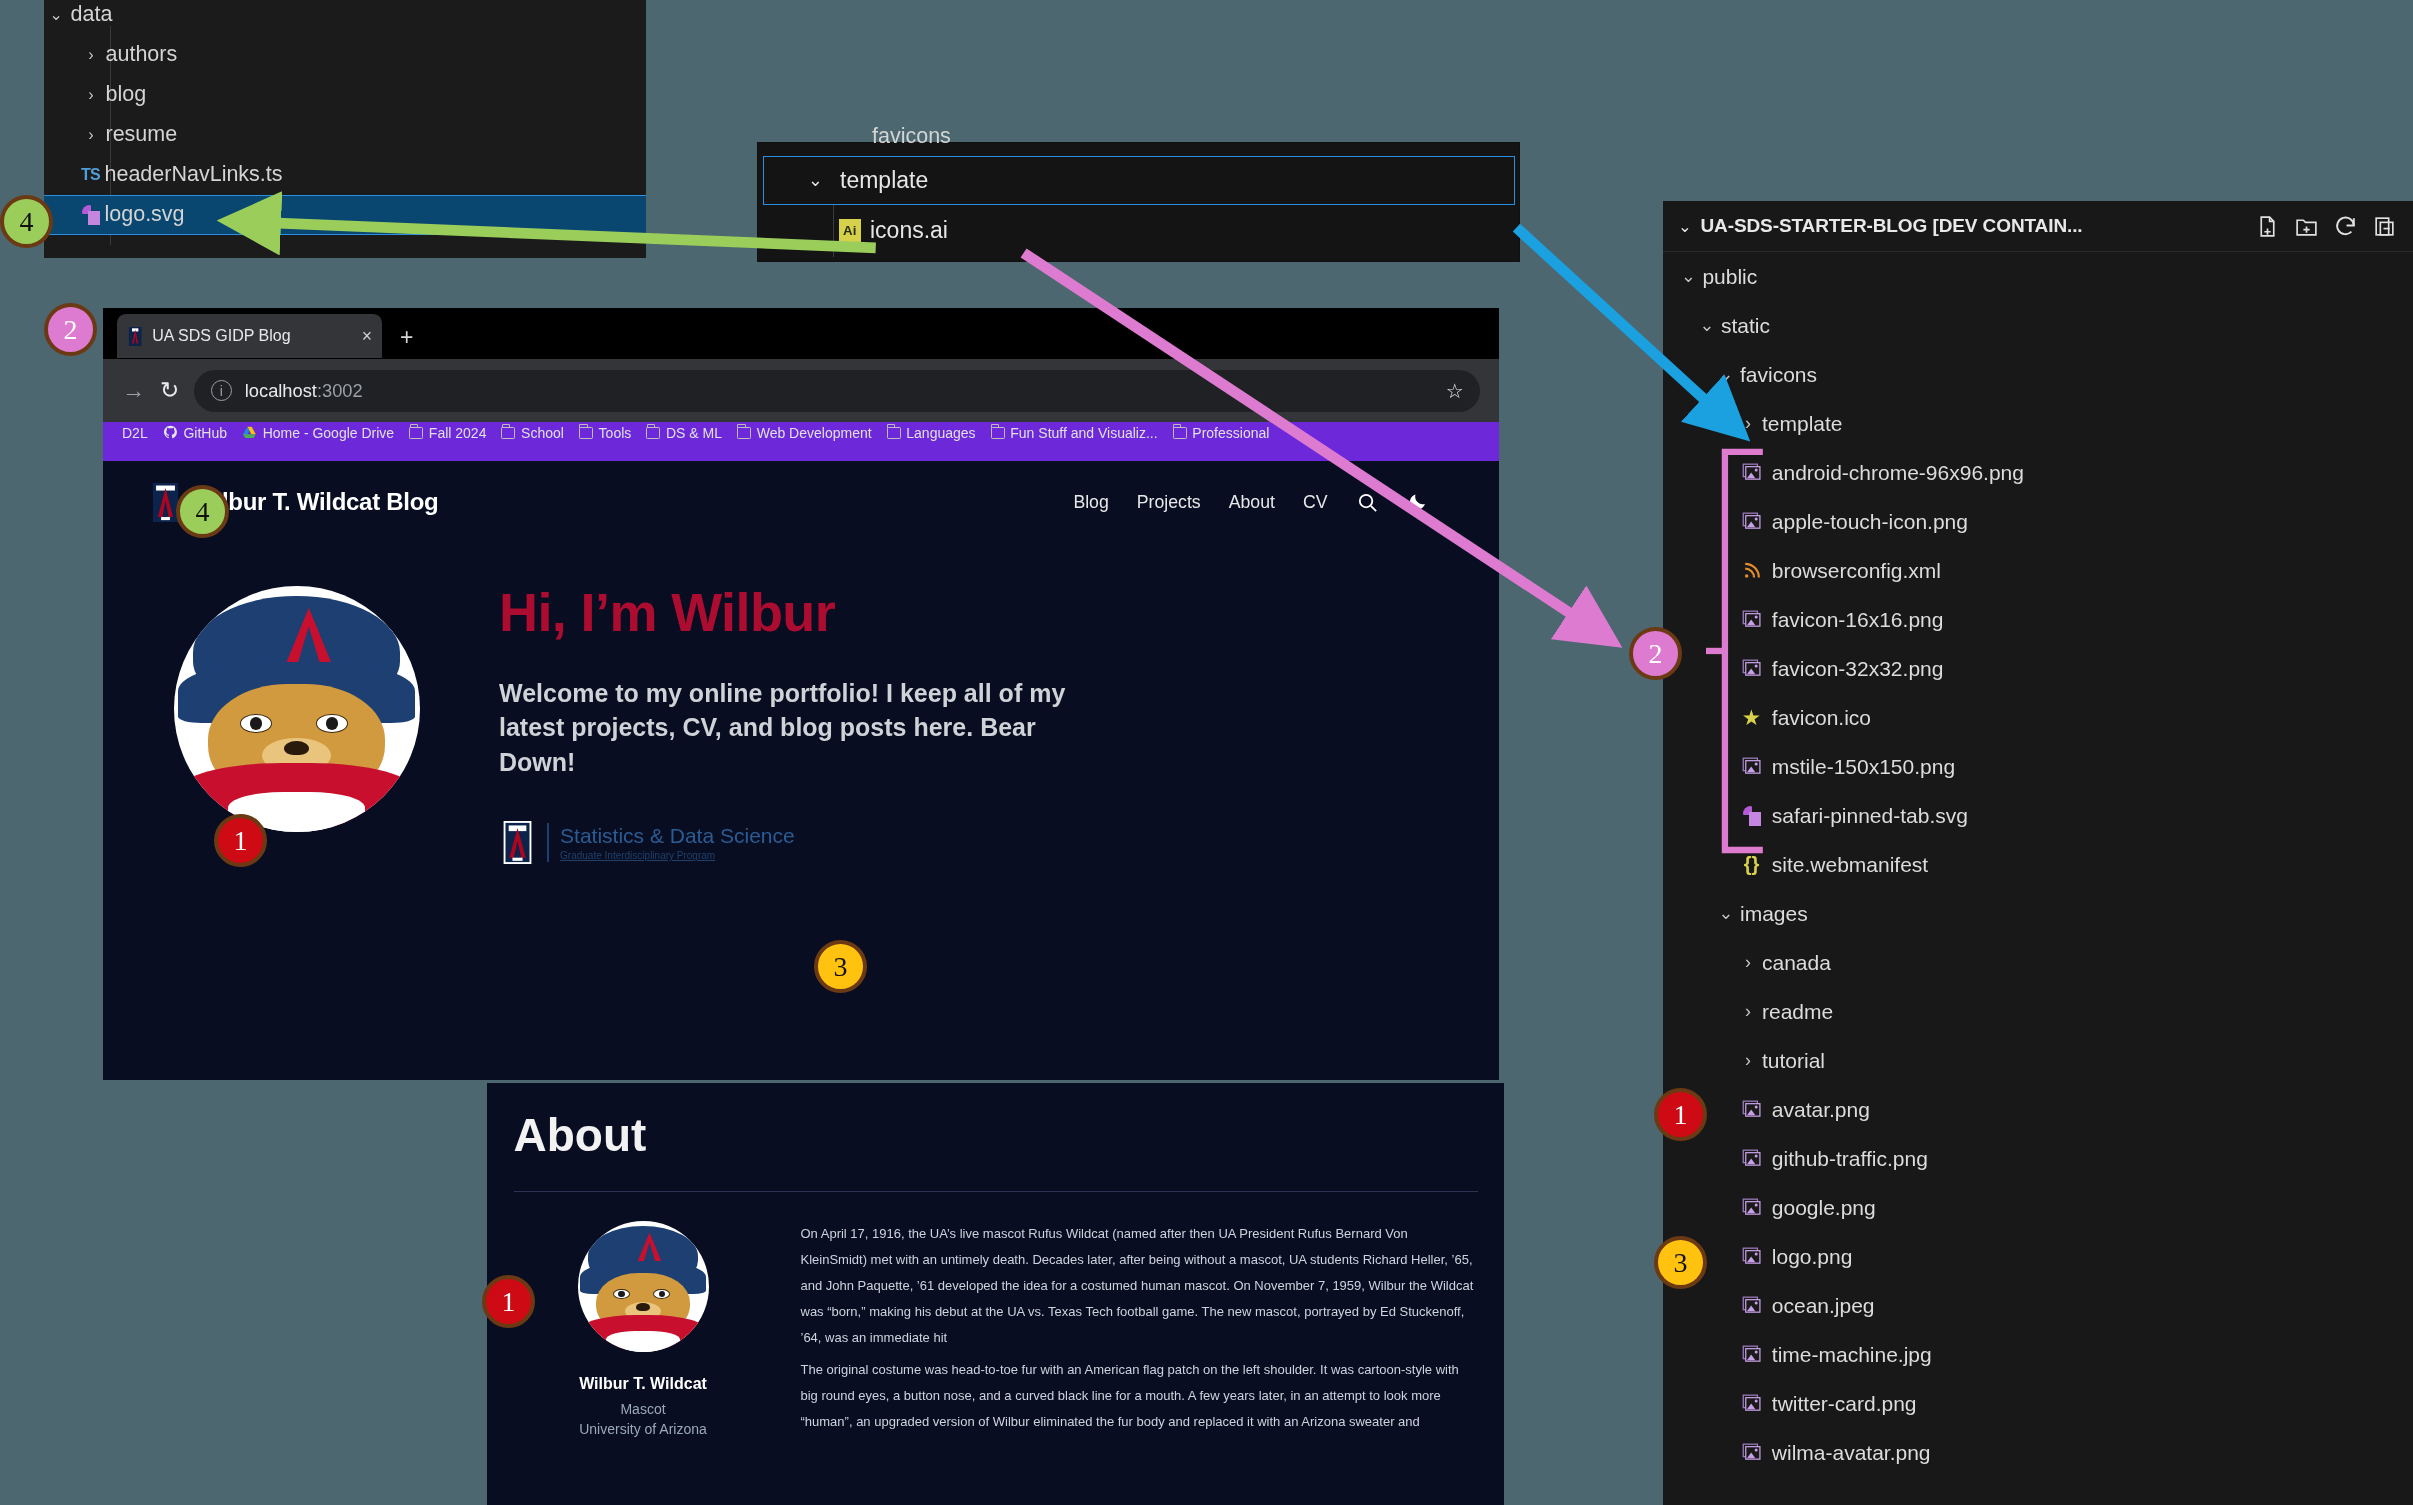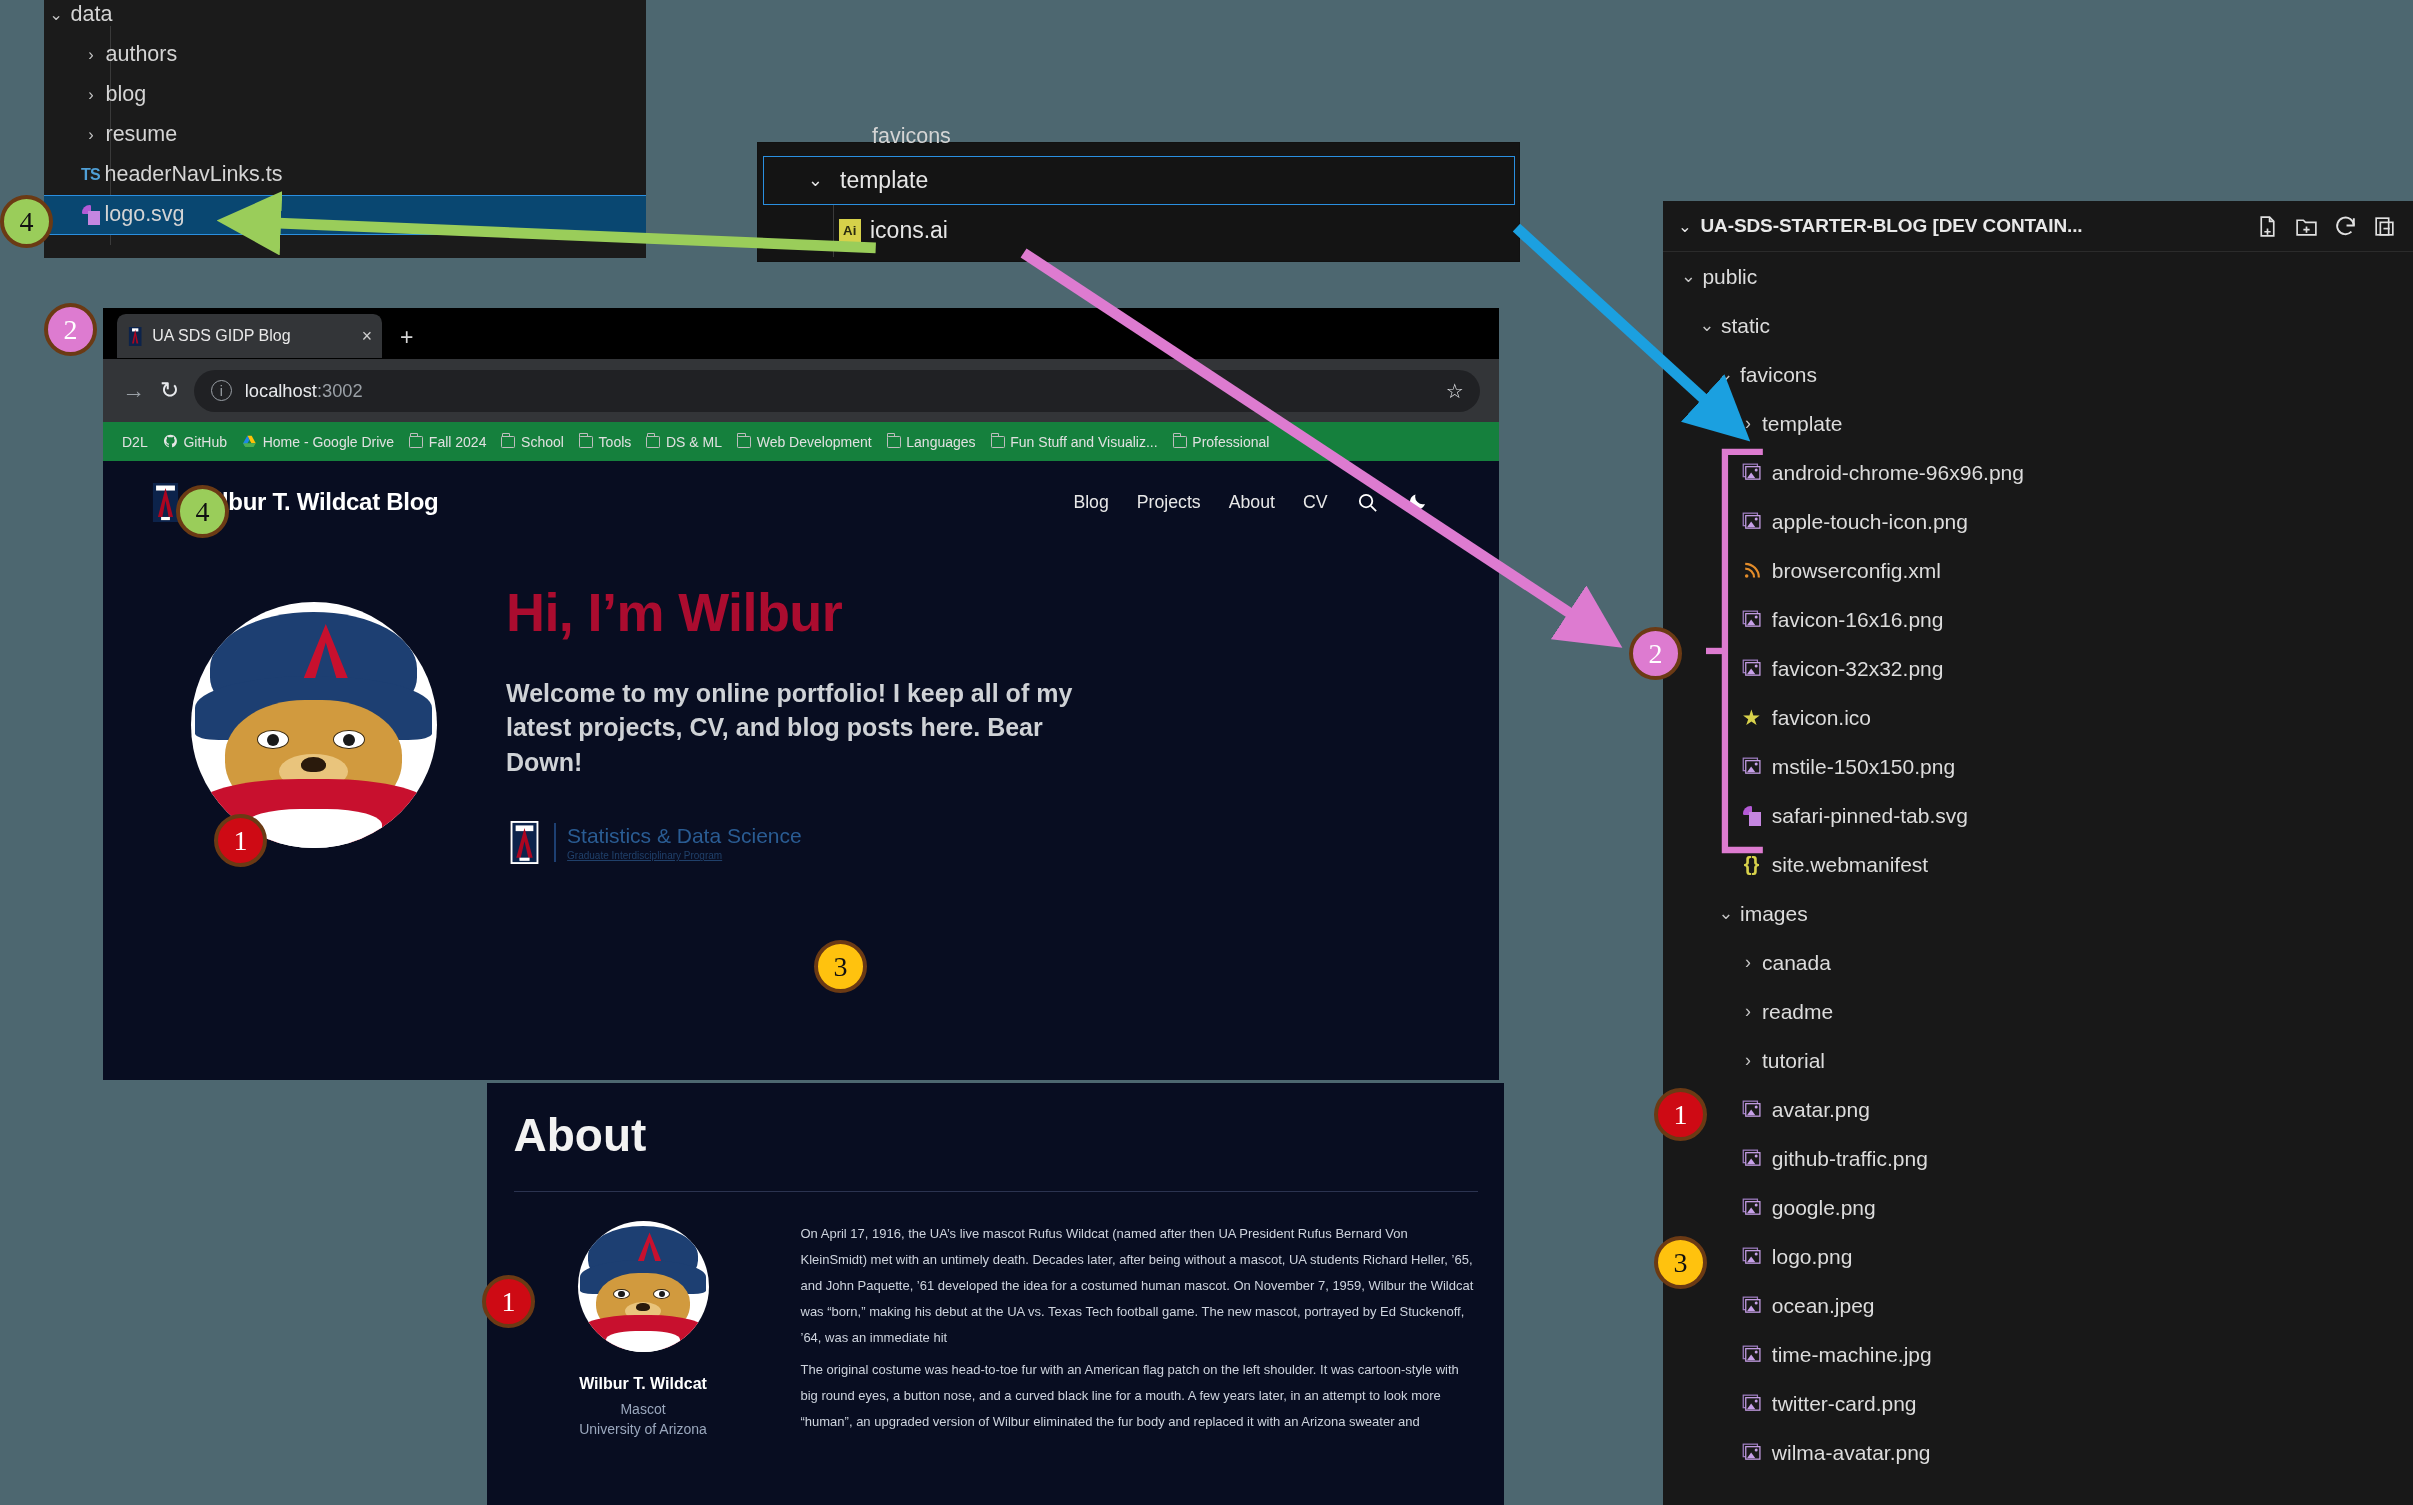--- a/index.html
+++ b/index.html
@@ -120,38 +120,38 @@
   #nav-reload { color:#e8eaed; font-size:23px; }
   #omnibox {
     flex:1; height:42px; background:#202124; border-radius:21px;
     display:flex; align-items:center; padding:0 16.4px; gap:12.6px;
   }
   #omni-info { width:21.5px;height:21.5px;border:1.3px solid #9aa0a6; border-radius:50%;
                color:#9aa0a6; font-size:14px; display:flex;align-items:center;justify-content:center;}
   #omni-url { font-size:18.3px; color:#e8eaed; }
   #omni-url .port { color:#9aa0a6; }
   #omni-star { color:#e8eaed; font-size:20px; margin-left:auto; }
-  #bookmarks { height:39px; background:#15803d; display:flex; align-items:center;
+  #bookmarks { height:39px; background:#6d28d9; display:flex; align-items:flex-start;
                gap:5px; padding:0 14px; overflow:hidden;}
   .bm { display:flex; align-items:center; gap:5.7px; color:#e0e0e0;
         font-size:14px; padding:2.5px 5px; white-space:nowrap;}
   .bm .fold { width:14px; height:12px; border:1.3px solid #bdbdbd; border-radius:1.3px;
               position:relative; flex:none;}
   .bm .fold:before{content:"";position:absolute;left:-0.6px;top:-3.8px;width:6.3px;height:3.2px;
               border:1.3px solid #bdbdbd;border-bottom:none;border-radius:1.3px 1.3px 0 0;}
 
   
   #page { background:#080d21; height:619px; position:relative; overflow:hidden; }
   #blogheader { height:82px; display:flex; align-items:center; padding:0 46px; }
   #brand { display:flex; align-items:center; gap:11.4px; }
   #brandtitle { color:#fff; font-size:24px; font-weight:bold; letter-spacing:-0.3px;}
   #blognav { margin-left:auto; display:flex; align-items:center; gap:28px;
              padding-right:25px;}
   .navlink { color:#e8e8e8; font-size:17.7px; }
-  #hero { display:flex; padding:25px 46px 0 46px; gap:28px;align-items:center; }
+  #hero { display:flex; padding:25px 46px 0 29px; gap:38px; }
   #hero-img-wrap { width:329px; display:flex; justify-content:center; padding-top:17.7px;}
   #hero-right { flex:1; padding-top:12.6px; }
   #hero-h1 { color:#ab0c2f; font-size:54px; font-weight:bold; letter-spacing:-0.6px;}
   #hero-p { color:#cfd2d6; font-size:25px; font-weight:bold; line-height:1.38;
             margin-top:33px; max-width:569px;}
   #sds-logo { display:flex; align-items:center; gap:11.4px; margin-top:42px; }
   #sds-text .l1 { color:#2a5c93; font-size:21px; }
   #sds-text .l2 { color:#20406a; font-size:10px; margin-top:2.5px;text-decoration:underline; }
 
   

